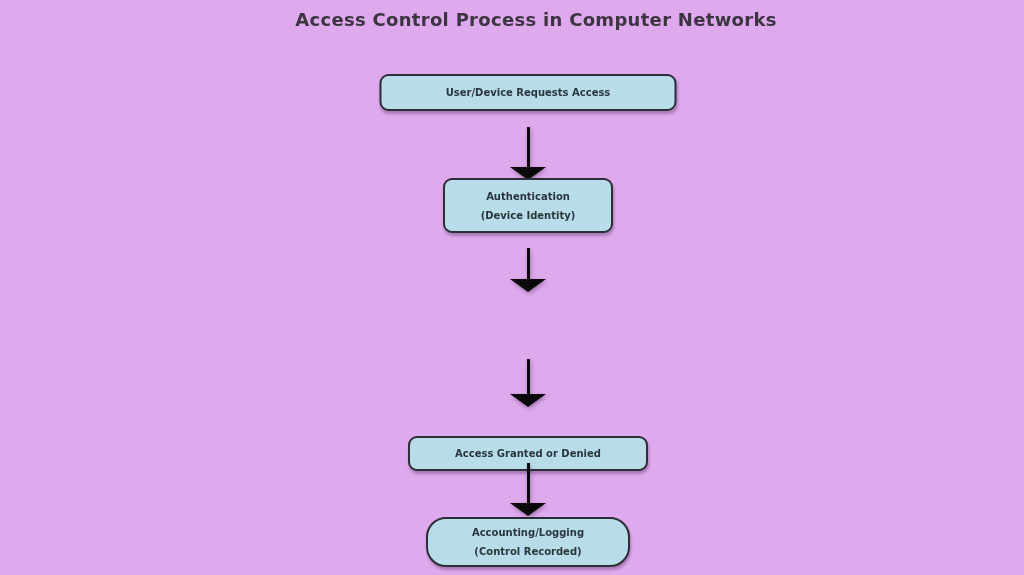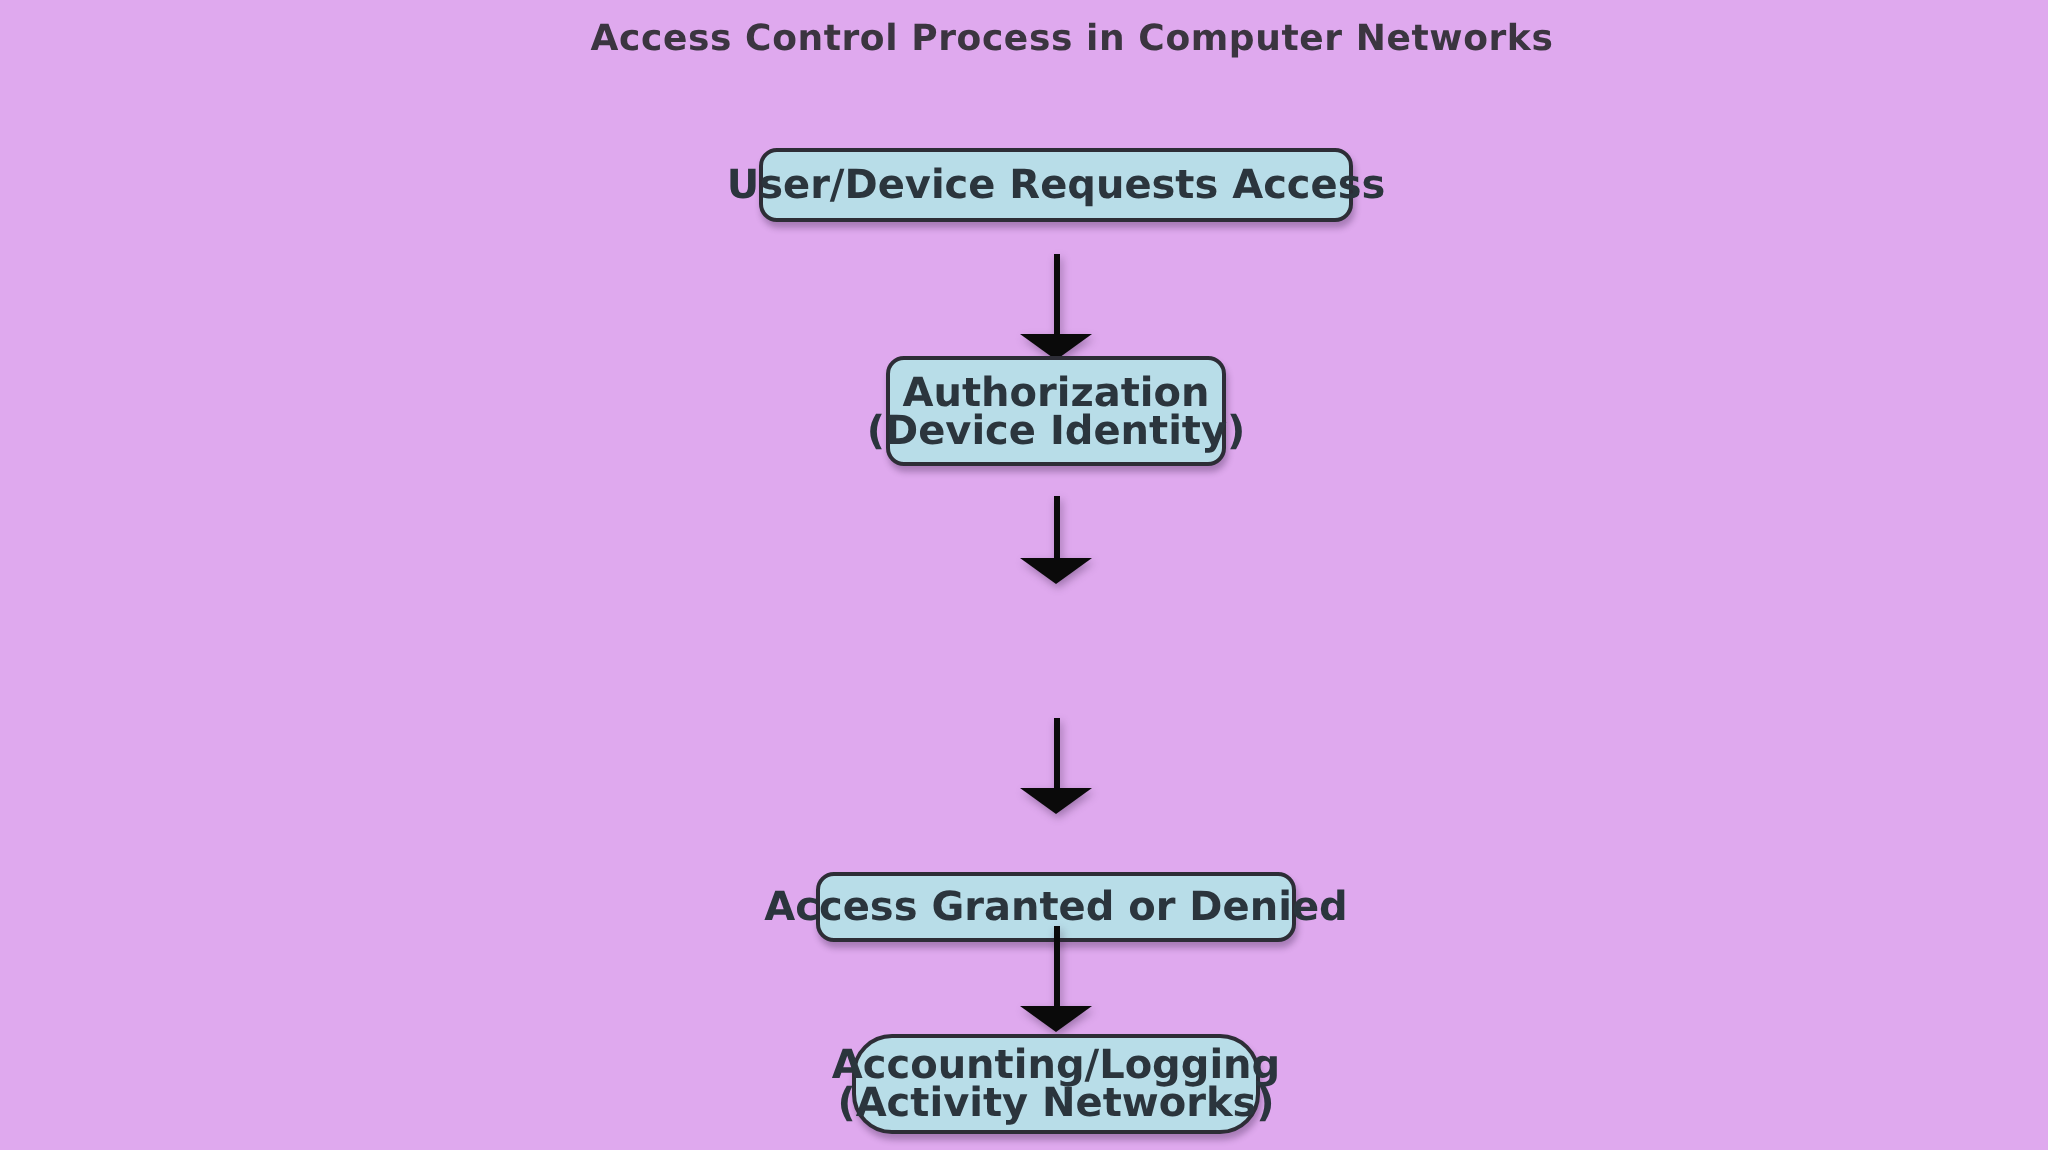--- a/index.html
+++ b/index.html
@@ -42,21 +42,21 @@
     border-radius: 9px;
     display: flex;
     flex-direction: column;
     align-items: center;
     justify-content: center;
     box-shadow: 1px 3px 3px rgba(40, 20, 55, 0.30);
   }
   .node .line {
     display: block;
     white-space: nowrap;
-    font-size: 20px;
+    font-size: 10px;
     line-height: 19px;
     font-weight: bold;
     color: var(--node-text);
     text-align: center;
   }
   .n1 { top: 74px;  width: 297px; height: 37px; }
   .n2 { top: 178px; width: 170px; height: 55px; }
   .n3 { top: 292px; width: 210px; height: 52px; }
   .n4 { top: 436px; width: 240px; height: 35px; }
   .n5 { top: 517px; width: 204px; height: 50px; border-radius: 20px; }
@@ -92,21 +92,21 @@
     <span class="line">User/Device Requests Access</span>
     <span class="line"></span>
   </div>
 
   <div class="arrow a1">
     <div class="shaft"></div>
     <div class="head"></div>
   </div>
 
   <div class="node n2">
-    <span class="line">Authorization</span>
+    <span class="line">Authentication</span>
     <span class="line">(Device Identity)</span>
   </div>
 
   <div class="arrow a2">
     <div class="shaft"></div>
     <div class="head"></div>
   </div>
 
 
   <div class="arrow a3">
@@ -119,16 +119,16 @@
     <span class="line"></span>
   </div>
 
   <div class="arrow a4">
     <div class="shaft"></div>
     <div class="head"></div>
   </div>
 
   <div class="node n5">
     <span class="line">Accounting/Logging</span>
-    <span class="line">(Activity Networks)</span>
+    <span class="line">(Control Recorded)</span>
   </div>
 
 </div>
 
 </body></html>

